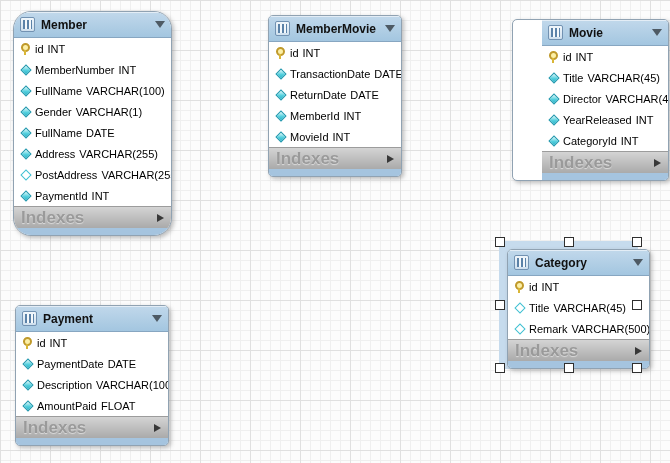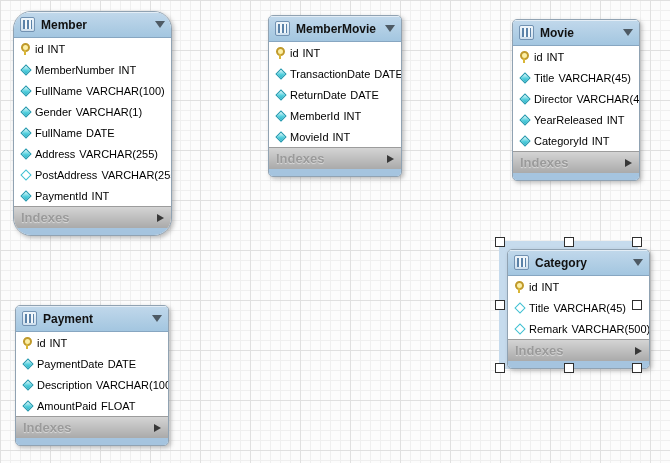--- a/index.html
+++ b/index.html
@@ -67,34 +67,34 @@
     content:"";position:absolute;left:5px;top:8px;width:2px;height:5px;
     background:#d9b637;box-shadow:1px 3px 0 -1px #d9b637;
   }
 
   .tbl-footer{
     height:21px;display:flex;align-items:center;padding:0 7px;
     background:linear-gradient(#d4d4d4,#aaaaaa);
     border-top:1px solid #9c9c9c;cursor:pointer;
   }
   .footer-label{
-    font-size:13px;font-weight:bold;color:#9a9a9a;
+    font-size:17px;font-weight:bold;color:#9a9a9a;
     text-shadow:0 1px 1px rgba(255,255,255,.55);
   }
   .expand-tri{
     margin-left:auto;width:0;height:0;
     border-top:4px solid transparent;border-bottom:4px solid transparent;
     border-left:7px solid #383838;
   }
   .tbl-bottombar{height:7px;background:#a5c4df;}
 
   
   .tbl-member{left:13px;top:11px;width:157px;border-radius:18px;}
   .tbl-membermovie{left:268px;top:15px;width:132px;}
-  .tbl-movie{left:512px;top:19px;width:126px;}
+  .tbl-movie{left:512px;top:19px;width:126px;padding-left:29px;}
   .tbl-payment{left:15px;top:305px;width:152px;}
 
   
   .selection{
     position:absolute;left:499px;top:241px;width:139px;height:128px;
     background:#c6dbed;
   }
   .tbl-category{position:absolute;left:8px;top:8px;width:141px;}
   .handle{
     position:absolute;width:8px;height:8px;background:#fff;

